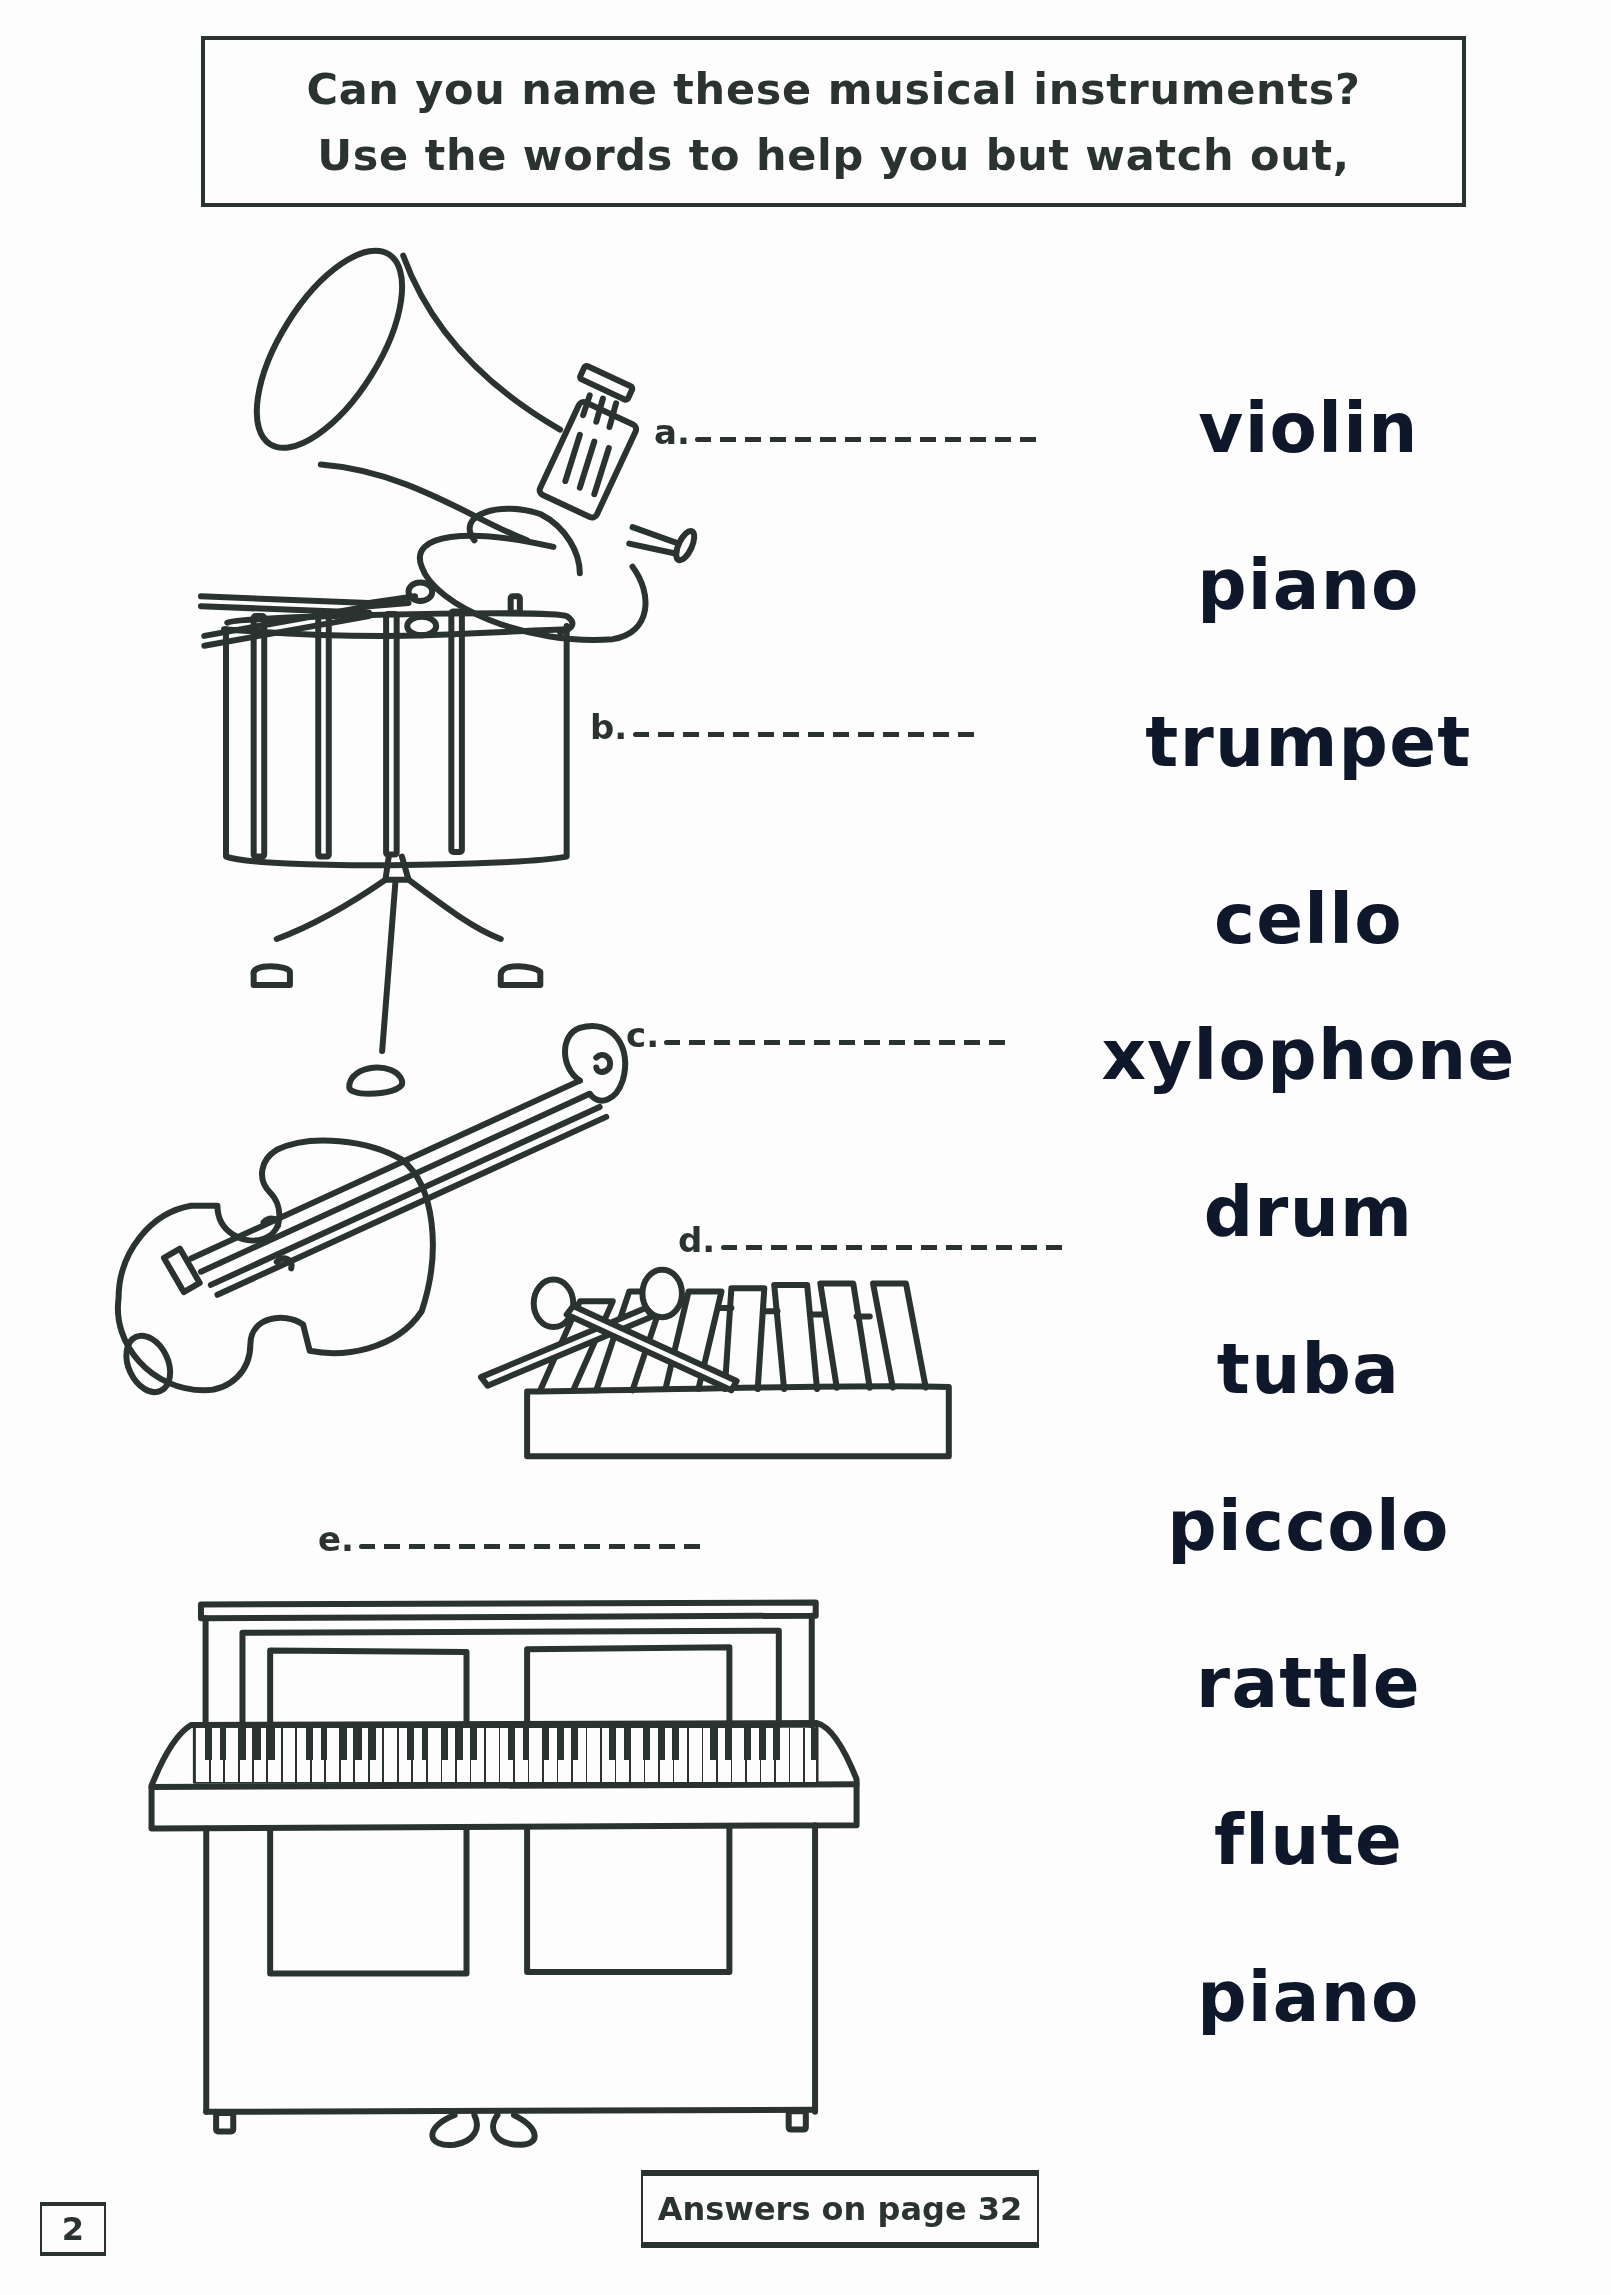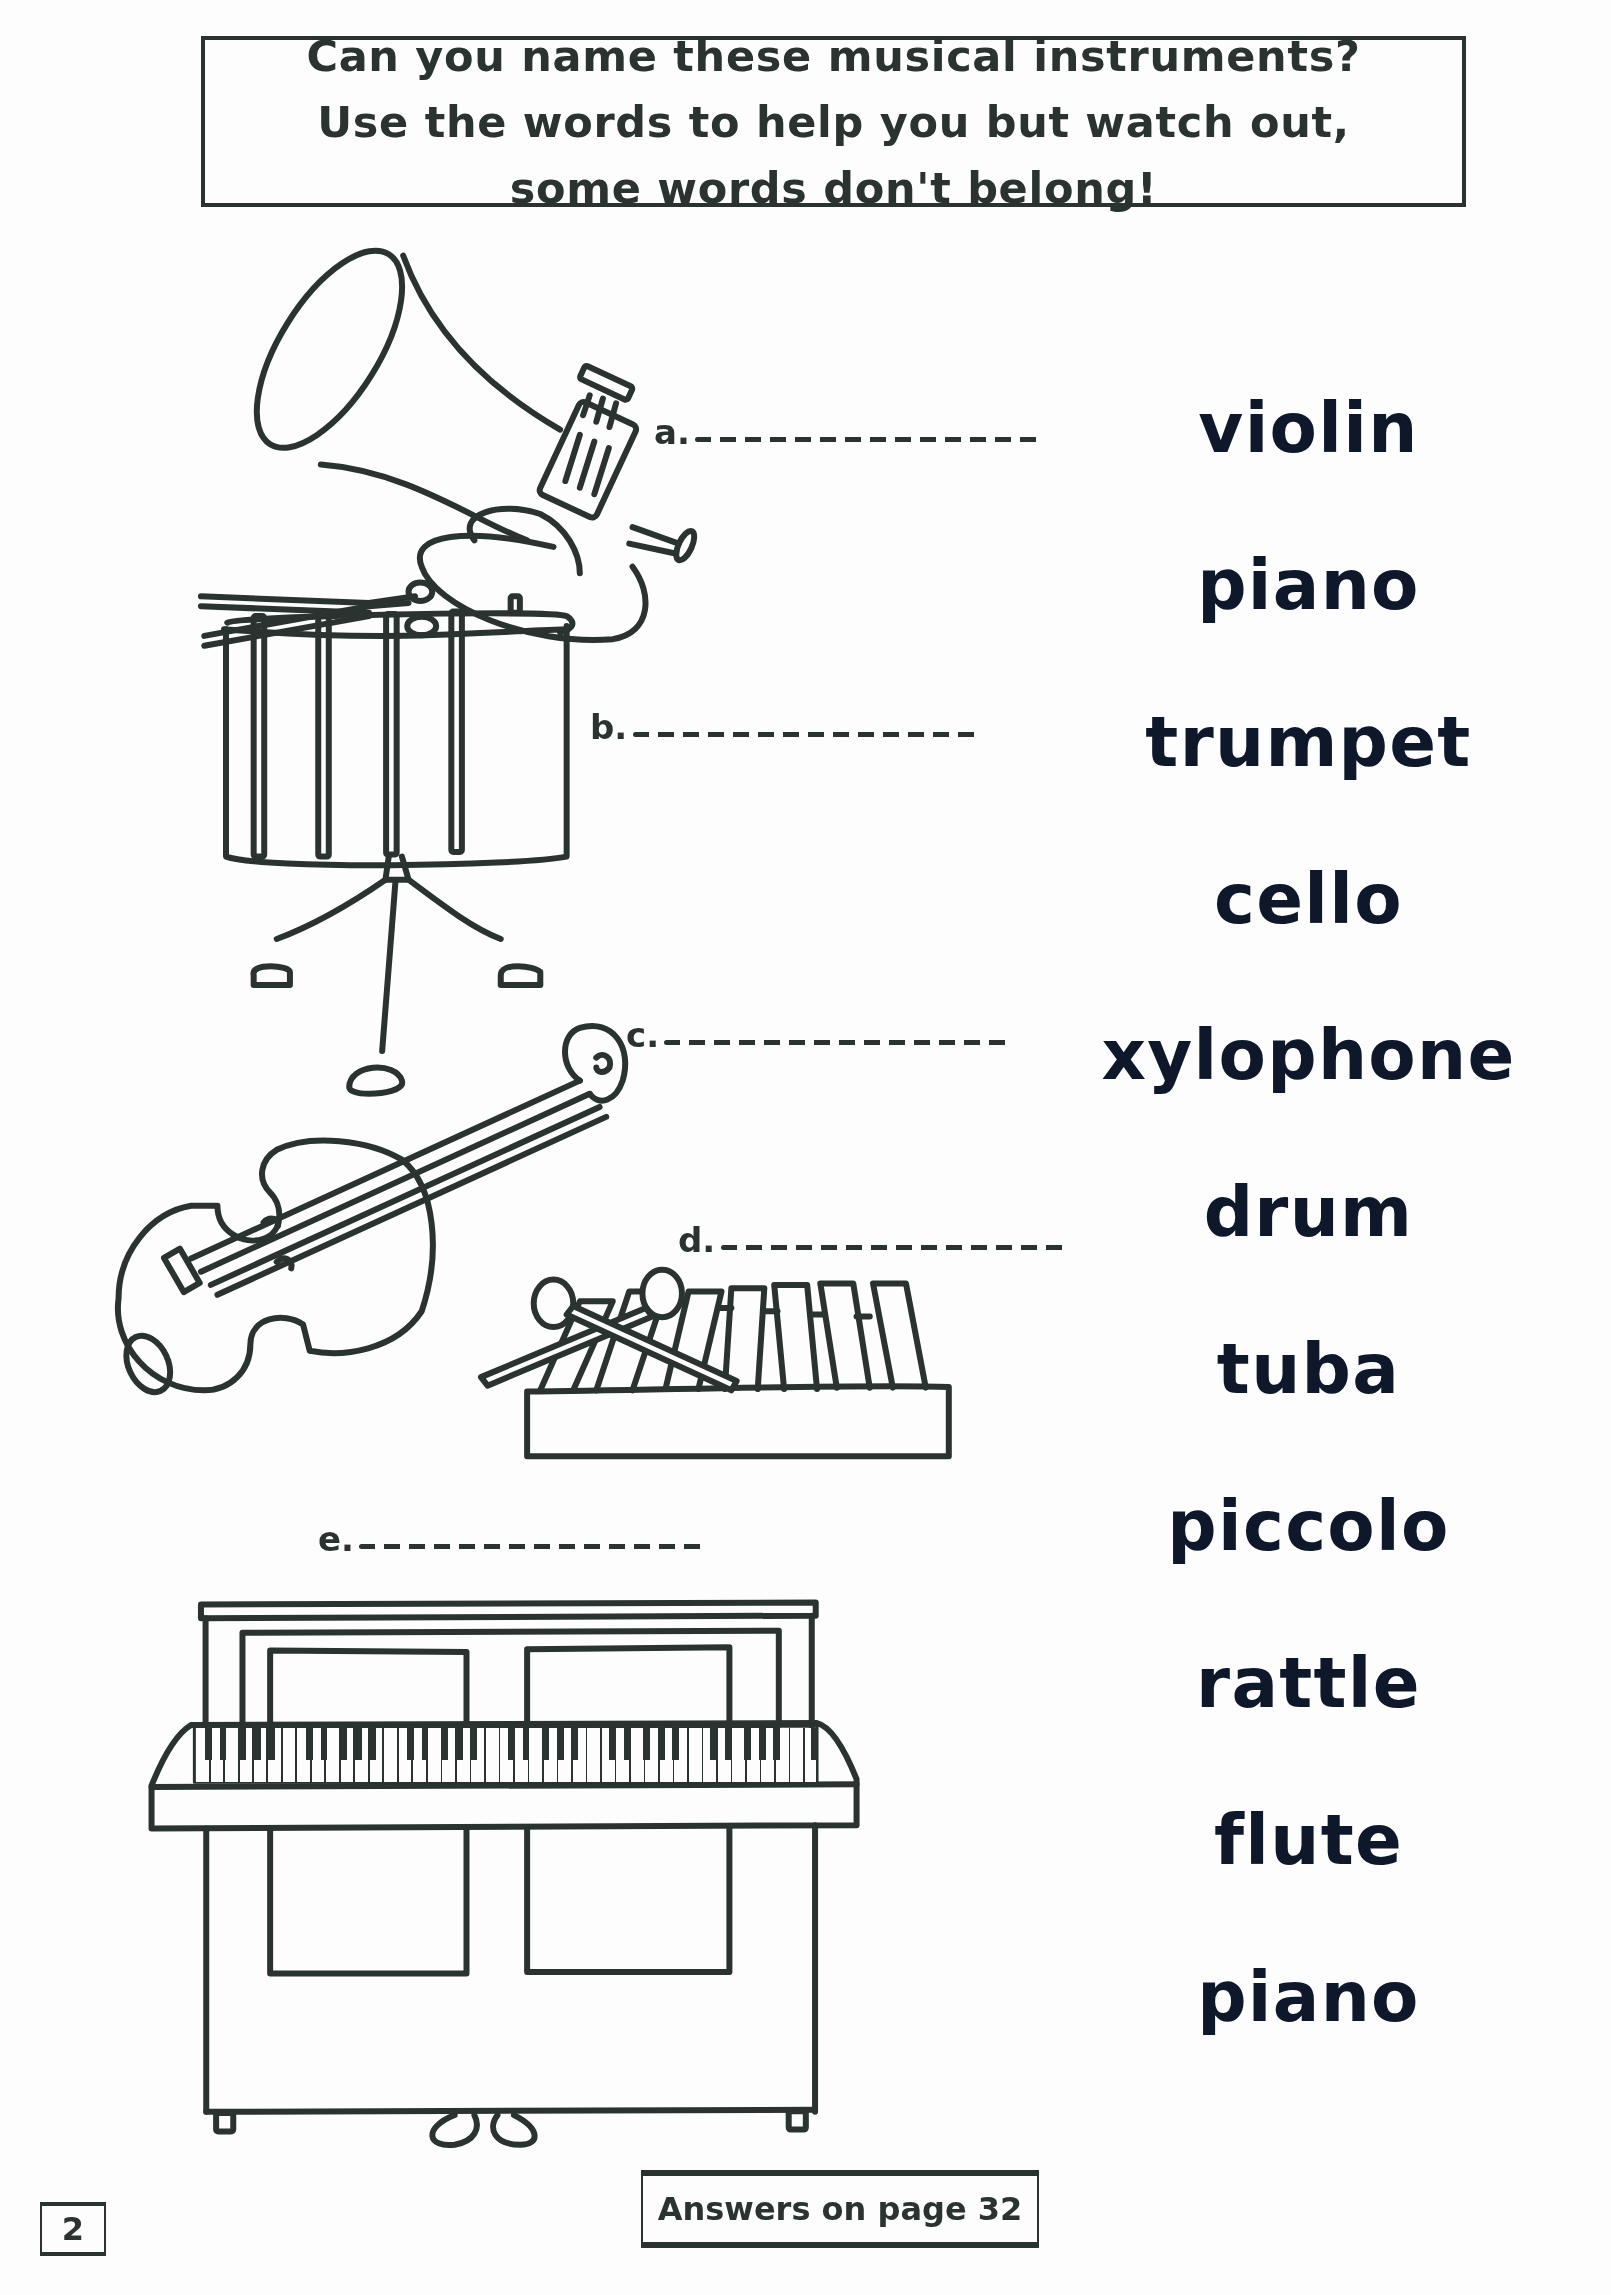--- a/index.html
+++ b/index.html
@@ -53,21 +53,20 @@
     }
     svg.drawing { position: absolute; left: 0; top: 0; z-index: 2; overflow: visible; }
     svg.drawing * { vector-effect: non-scaling-stroke; }
   </style>
 </head>
 <body>
 
 <div class="instructions">
   <div class="line">Can you name these musical instruments?</div>
   <div class="line">Use the words to help you but watch out,</div>
-  <div class="line">some words don't belong!</div>
 </div>
 
 <svg class="drawing" width="1611" height="2295" viewBox="0 0 2445 3483" fill="none" stroke="#2a3330" stroke-width="6" stroke-linecap="round" stroke-linejoin="round">
 
   <g>
     <ellipse cx="500" cy="530" rx="75" ry="170" transform="rotate(32 500 530)" fill="#fdfdfd"></ellipse>
     <path d="M612 388 C 660 520, 760 600, 850 652"></path>
     <path d="M487 705 C 620 715, 720 790, 800 820"></path>
     <path d="M840 830 C 710 800, 620 810, 640 860 C 660 920, 800 980, 930 970 C 990 960, 990 900, 960 860"></path>
     <path d="M720 820 C 690 780, 760 760, 820 780 C 860 800, 880 840, 880 870"></path>
@@ -192,21 +191,21 @@
 </div>
 <div class="answer-line" style="left:318px; top:1522px;">
   <span class="letter">e.</span>
   <span class="dashes" style="width:349px;"></span>
 </div>
 
 <div class="word-bank">
   <div class="word" style="top:0px;">violin</div>
   <div class="word" style="top:157px;">piano</div>
   <div class="word" style="top:314px;">trumpet</div>
-  <div class="word" style="top:471px;text-align:center;">cello</div>
+  <div class="word" style="top:491px;text-align:center;">cello</div>
   <div class="word" style="top:627px;">xylophone</div>
   <div class="word" style="top:784px;">drum</div>
   <div class="word" style="top:941px;">tuba</div>
   <div class="word" style="top:1098px;">piccolo</div>
   <div class="word" style="top:1255px;">rattle</div>
   <div class="word" style="top:1412px;">flute</div>
   <div class="word" style="top:1569px;">piano</div>
 </div>
 
 <div class="page-number">2</div>

